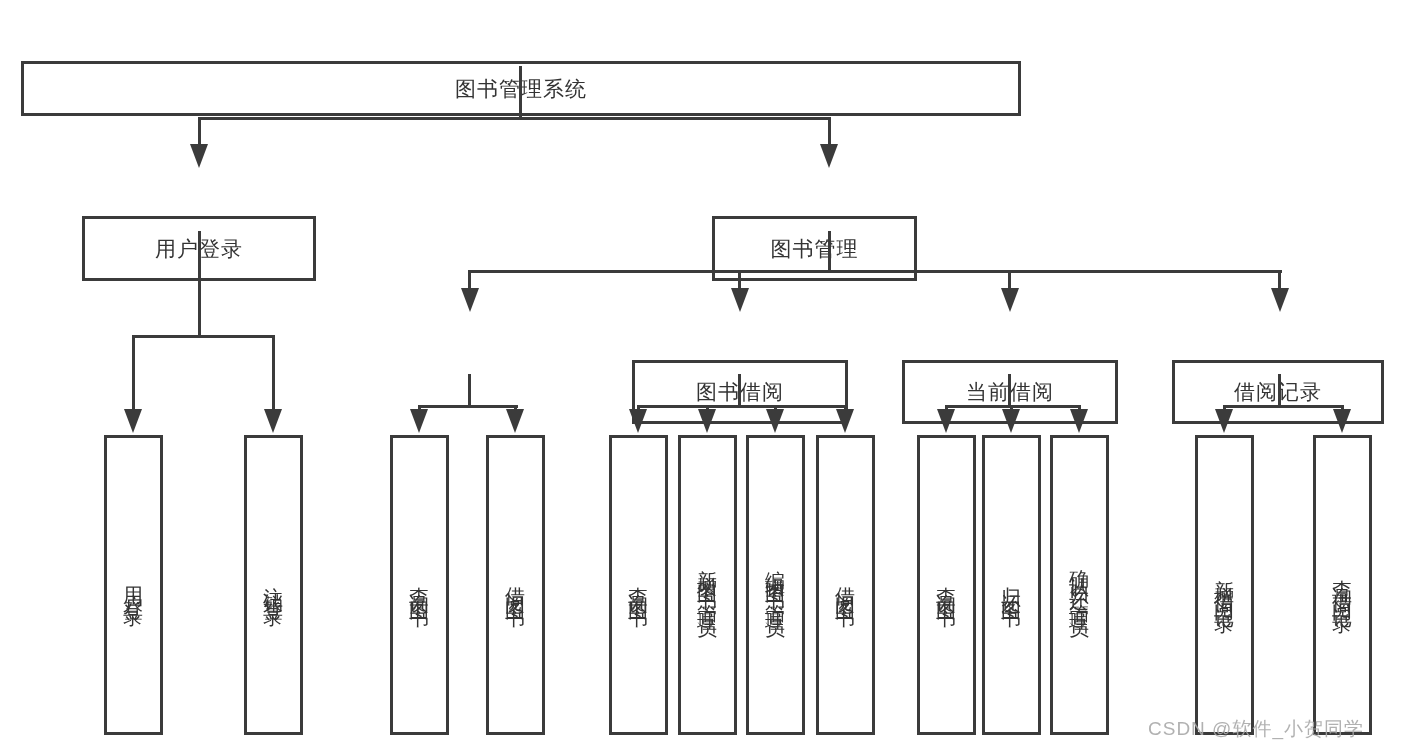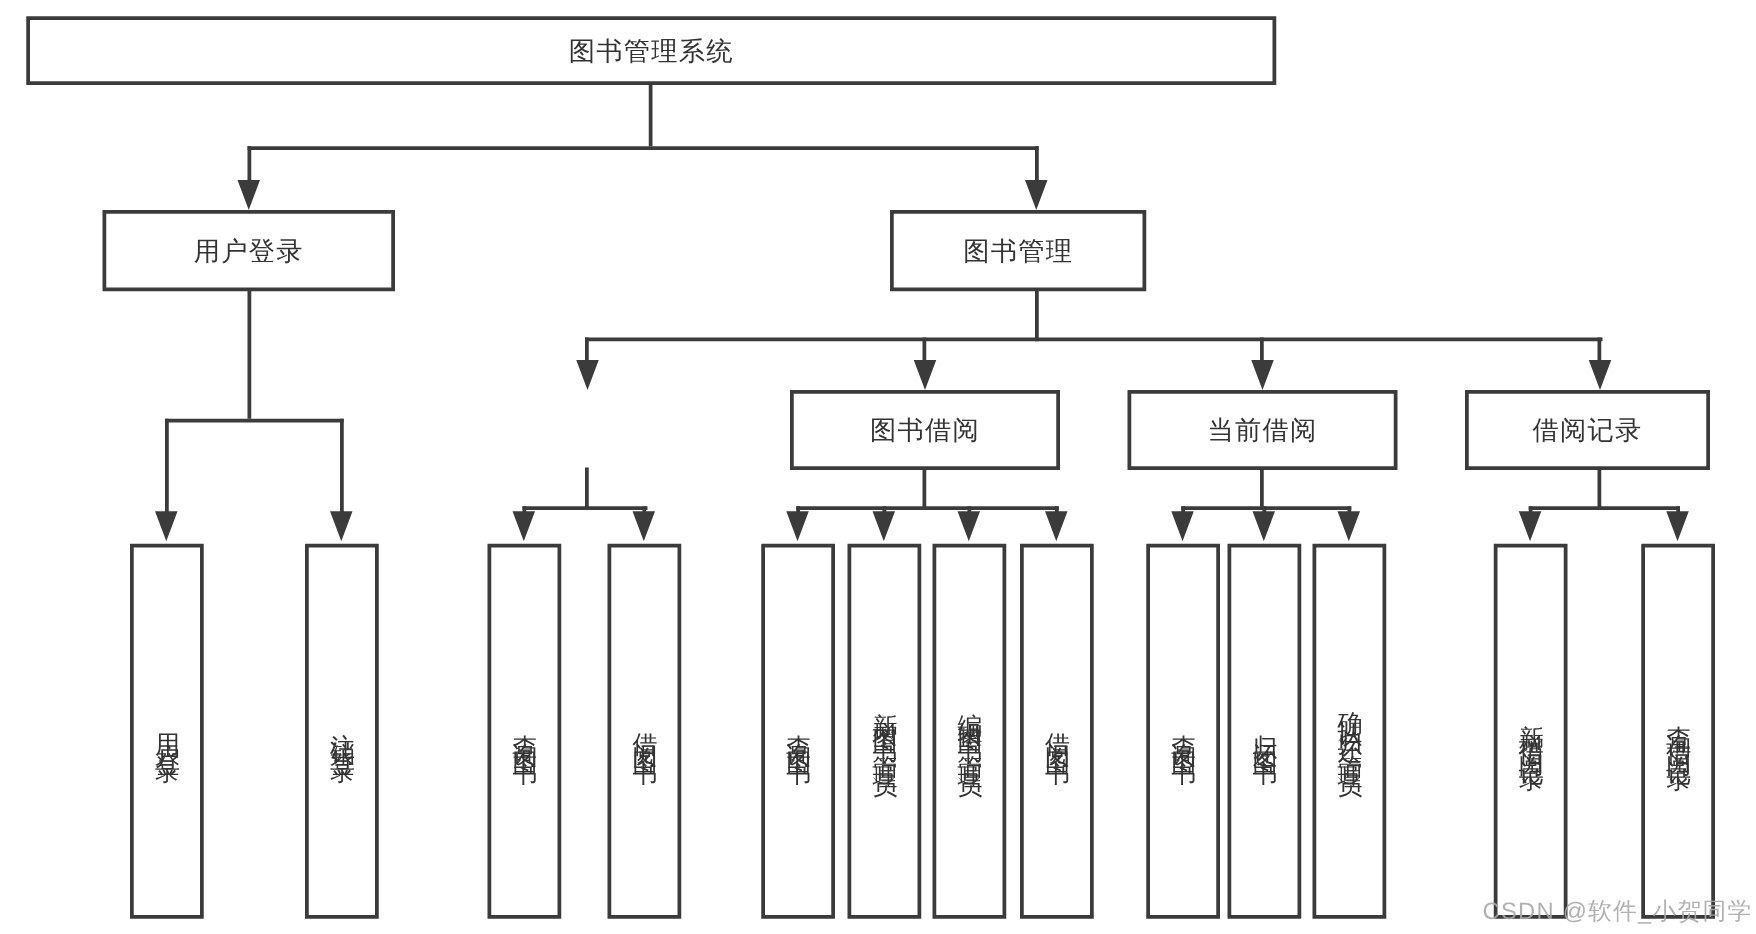--- a/index.html
+++ b/index.html
@@ -3,34 +3,34 @@
 <meta charset="utf-8">
 <style>
   html,body{margin:0;padding:0;background:#fff;}
   #canvas{
     position:relative;width:1405px;height:747px;background:#fff;overflow:hidden;
     font-family:"Liberation Sans","DejaVu Sans",sans-serif;color:#333;
   }
   .box{
     position:absolute;box-sizing:border-box;border:3px solid #3b3b3b;background:#fff;
     display:flex;align-items:center;justify-content:center;
-    font-size:21px;letter-spacing:1px;white-space:nowrap;
+    font-size:21px;letter-spacing:1px;white-space:nowrap;margin-top:48px;
   }
   .vbox{
     position:absolute;box-sizing:border-box;border:3px solid #3b3b3b;background:#fff;
     display:flex;align-items:center;justify-content:center;
     writing-mode:vertical-lr;text-orientation:mixed;
     font-size:20px;letter-spacing:7px;line-height:1;
   }
   .vl{position:absolute;width:3px;background:#3b3b3b;}
   .hl{position:absolute;height:3px;background:#3b3b3b;}
   .ah{position:absolute;width:0;height:0;border-left:9px solid transparent;
       border-right:9px solid transparent;border-top:24px solid #3b3b3b;}
   .watermark{
-    position:absolute;left:1186px;top:716px;font-size:19px;letter-spacing:1px;
+    position:absolute;left:1148px;top:716px;font-size:19px;letter-spacing:1px;
     color:rgba(168,168,168,0.9);z-index:10;white-space:nowrap;
   }
 </style>
 </head>
 <body>
 
 <div id="canvas">
 
   <div class="box" style="left:21px;top:13px;width:1000px;height:55px;">图书管理系统</div>
 
@@ -57,21 +57,21 @@
   <div class="ah" style="left:461px;top:288px;"></div>
   <div class="vl" style="left:738px;top:270px;height:20px;"></div>
   <div class="ah" style="left:731px;top:288px;"></div>
   <div class="vl" style="left:1008px;top:270px;height:20px;"></div>
   <div class="ah" style="left:1001px;top:288px;"></div>
   <div class="vl" style="left:1278px;top:270px;height:20px;"></div>
   <div class="ah" style="left:1271px;top:288px;"></div>
 
   <div class="box" style="left:902px;top:312px;width:216px;height:64px;">当前借阅</div>
   <div class="box" style="left:632px;top:312px;width:216px;height:64px;">图书借阅</div>
-  <div class="box" style="left:1172px;top:312px;width:196px;height:64px;">借阅记录</div>
+  <div class="box" style="left:1172px;top:312px;width:212px;height:64px;">借阅记录</div>
 
   <div class="vl" style="left:468px;top:374px;height:34px;"></div>
   <div class="hl" style="left:418px;top:405px;width:100px;"></div>
   <div class="vl" style="left:418px;top:405px;height:8px;"></div>
   <div class="ah" style="left:410px;top:409px;"></div>
   <div class="vl" style="left:514px;top:405px;height:8px;"></div>
   <div class="ah" style="left:506px;top:409px;"></div>
 
   <div class="vl" style="left:738px;top:374px;height:34px;"></div>
   <div class="hl" style="left:637px;top:405px;width:210px;"></div>

